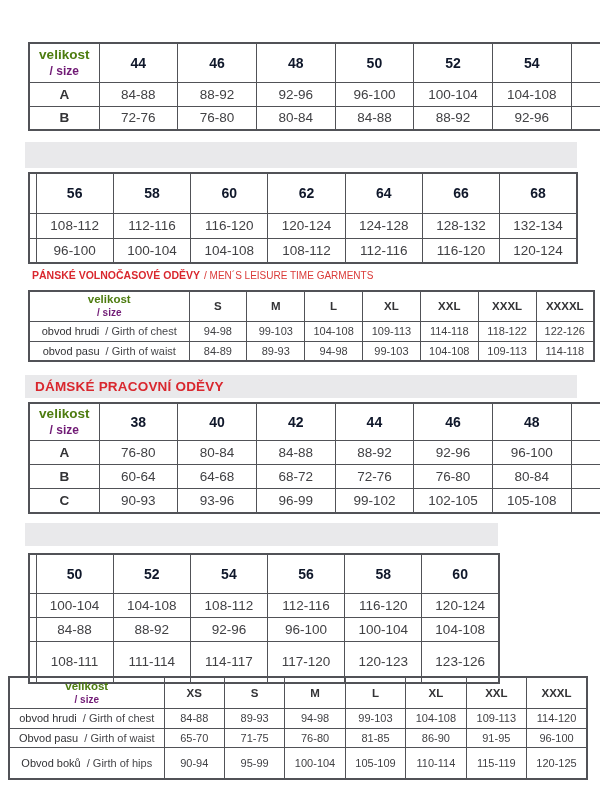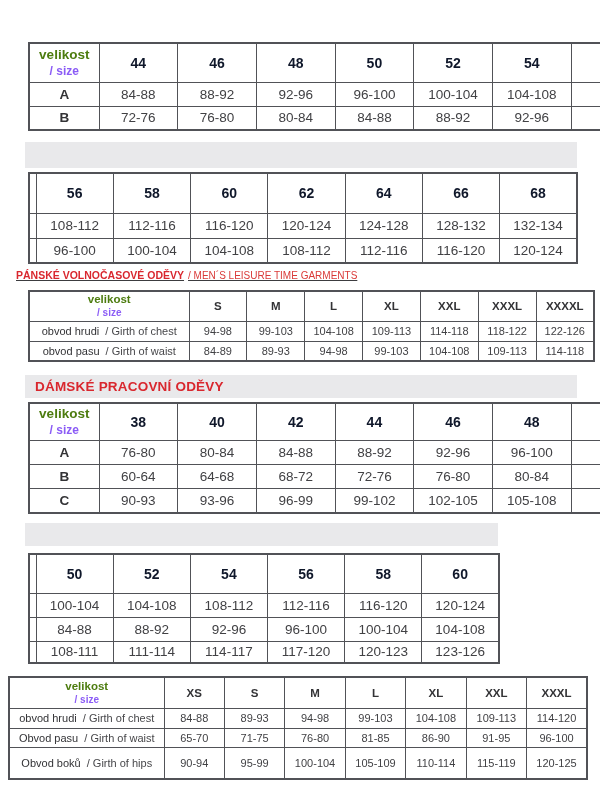--- a/index.html
+++ b/index.html
@@ -4,33 +4,33 @@
 <style>
   html,body{margin:0;padding:0;background:#fff;}
   #canvas{
     position:relative;width:600px;height:800px;background:#ffffff;
     font-family:"Liberation Sans", sans-serif;color:#3c3c3f;overflow:hidden;
   }
   .bar{position:absolute;left:25px;width:552px;height:23px;background:#e9e9eb;
        display:flex;align-items:center;padding-left:10px;box-sizing:border-box;}
   .rhead .cs{color:#d9272e;font-weight:bold;font-size:13.5px;letter-spacing:.2px;}
   .rhead .en{color:#da3a38;font-weight:normal;font-size:13.5px;margin-left:5px;letter-spacing:.2px;}
-  .rhead-sm{position:absolute;left:16px;display:flex;align-items:center;text-decoration:underline;}
+  .rhead-sm{position:absolute;left:32px;display:flex;align-items:center;}
   .rhead-sm .cs{color:#d9272e;font-weight:bold;font-size:10.5px;}
   .rhead-sm .en{color:#da3a38;font-size:10px;margin-left:4px;}
 
   table.t{border-collapse:collapse;table-layout:fixed;border:2px solid #515257;}
   table.t th,table.t td{border:1.5px solid #515257;text-align:center;vertical-align:middle;
     padding:0;overflow:hidden;white-space:nowrap;}
   
   table.big th.size{font-size:14px;font-weight:bold;color:#0f172a;}
   table.big td{font-size:13.5px;color:#414144;}
   table.big th.rowlab{font-size:13.5px;font-weight:bold;color:#333336;}
   .corner .c1{font-size:13.5px;font-weight:bold;color:#4d7c0f;line-height:1.2;}
-  .corner .c2{font-size:12px;color:#8b5cf6;line-height:1.2;}
+  .corner .c2{font-size:12px;color:#701a75;line-height:1.2;}
   
   table.sm th.size{font-size:11.5px;font-weight:bold;color:#333336;}
   table.sm td{font-size:11px;color:#414144;}
   table.sm .corner .c1{font-size:11.5px;}
   table.sm .corner .c2{font-size:10px;}
   table.sm th.rowlab2{font-size:11px;font-weight:normal;color:#414144;}
   .lab-cs{font-weight:normal;color:#333336;}
   .lab-en{font-weight:normal;color:#47474a;margin-left:3px;}
   .cutwrap{position:absolute;overflow:hidden;}
   .abs{position:absolute;}
@@ -299,21 +299,21 @@
       </tr>
       <tr style="height:24px;">
         <td></td>
         <td>84-88</td>
         <td>88-92</td>
         <td>92-96</td>
         <td>96-100</td>
         <td>100-104</td>
         <td>104-108</td>
       </tr>
-      <tr style="height:22px;padding-left:40px;">
+      <tr style="height:42px;padding-left:40px;">
         <td></td>
         <td>108-111</td>
         <td>111-114</td>
         <td>114-117</td>
         <td>117-120</td>
         <td>120-123</td>
         <td>123-126</td>
       </tr>
     </tbody>
       </table>

